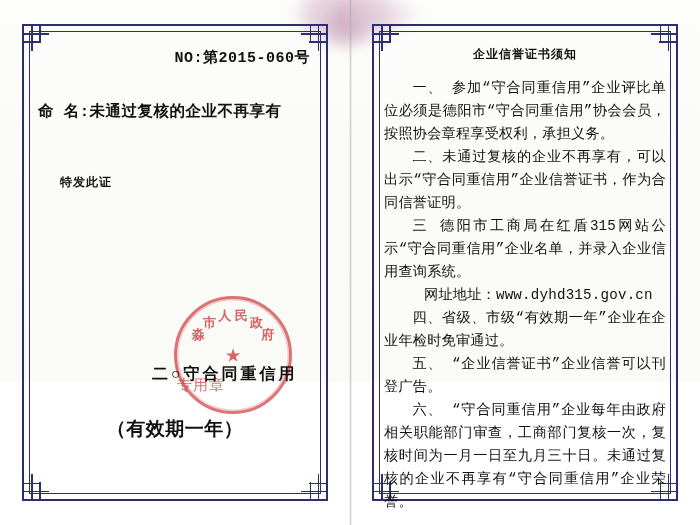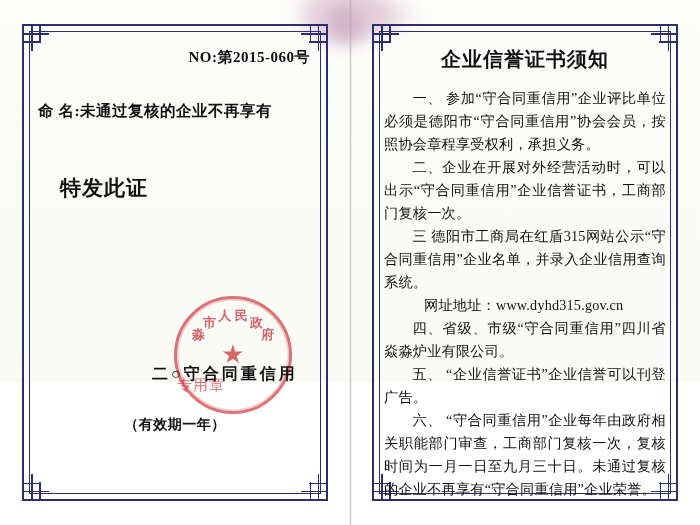--- a/index.html
+++ b/index.html
@@ -11,20 +11,21 @@
     height: 525px;
     background: #ffffff;
     font-family: "Liberation Serif", "DejaVu Serif", serif;
     overflow: hidden;
   }
   .certificate {
     position: relative;
     width: 700px;
     height: 382px;
     background: linear-gradient(180deg, #fdfdfb 0%, #fbfbf8 45%, #fafaf7 100%);
+    font-family: Liberation Mono, monospace;
   }
   
   .paper-tint {
     position: absolute;
     border-radius: 50%;
     filter: blur(8px);
     pointer-events: none;
   }
   .tint-a {
     top: -14px; left: 300px; width: 90px; height: 56px;
@@ -140,39 +141,39 @@
   .award-title {
     margin-top: 52px;
     text-align: center;
     font-size: 17px;
     font-weight: 700;
     letter-spacing: 1px;
   }
   .award-issue {
     margin-top: 52px;
     margin-left: 26px;
-    font-size: 21px;
+    font-size: 12px;
     font-weight: 700;
     letter-spacing: 1px;
   }
   .award-date {
     position: absolute;
     left: 118px;
     top: 330px;
     font-size: 16px;
     font-weight: 700;
     letter-spacing: 3px;
   }
   .award-valid {
     position: absolute;
     left: 0;
     right: 0;
     top: 382px;
     text-align: center;
-    font-size: 14px;
+    font-size: 19px;
     font-weight: 700;
     letter-spacing: 0.5px;
   }
 
   
   .seal {
     position: absolute;
     left: 140px;
     top: 262px;
     width: 112px;
@@ -218,21 +219,21 @@
     bottom: 16px;
     text-align: left;
     font-size: 15px;
     color: rgba(198, 34, 40, 0.75);
     letter-spacing: 1px;
   }
 
   
   .notice-title {
     text-align: center;
-    font-size: 20px;
+    font-size: 12px;
     font-weight: 700;
     letter-spacing: 1px;
     margin-top: 12px;
   }
   .notice-body {
     margin-top: 14px;
     font-size: 14.2px;
     line-height: 1.62;
     letter-spacing: 0.2px;
     text-align: justify;
@@ -353,23 +354,23 @@
           <i class="h2"></i>
           <i class="v2"></i>
       </div>
     </div>
 
     <div class="content">
       <div class="notice-title">企业信誉证书须知</div>
 
       <div class="notice-body" id="notice-body">
           <p class="notice-p">一、 参加“守合同重信用”企业评比单位必须是德阳市“守合同重信用”协会会员，按照协会章程享受权利，承担义务。</p>
-          <p class="notice-p">二、企业在开展对外经营活动时，可以出示“守合同重信用”企业信誉证书，工商部门复核一次。</p>
+          <p class="notice-p">二、未通过复核的企业不再享有，可以出示“守合同重信用”企业信誉证书，作为合同信誉证明。</p>
           <p class="notice-p">三 德阳市工商局在红盾315网站公示“守合同重信用”企业名单，并录入企业信用查询系统。</p>
           <p class="notice-p noindent">网址地址：www.dyhd315.gov.cn</p>
-          <p class="notice-p">四、省级、市级“守合同重信用”四川省焱淼炉业有限公司。</p>
+          <p class="notice-p">四、省级、市级“有效期一年”企业在企业年检时免审通过。</p>
           <p class="notice-p">五、 “企业信誉证书”企业信誉可以刊登广告。</p>
           <p class="notice-p">六、 “守合同重信用”企业每年由政府相关职能部门审查，工商部门复核一次，复核时间为一月一日至九月三十日。未通过复核的企业不再享有“守合同重信用”企业荣誉。</p>
         </div>
     </div>
   </div>
 
 </div>
 
 </body></html>

